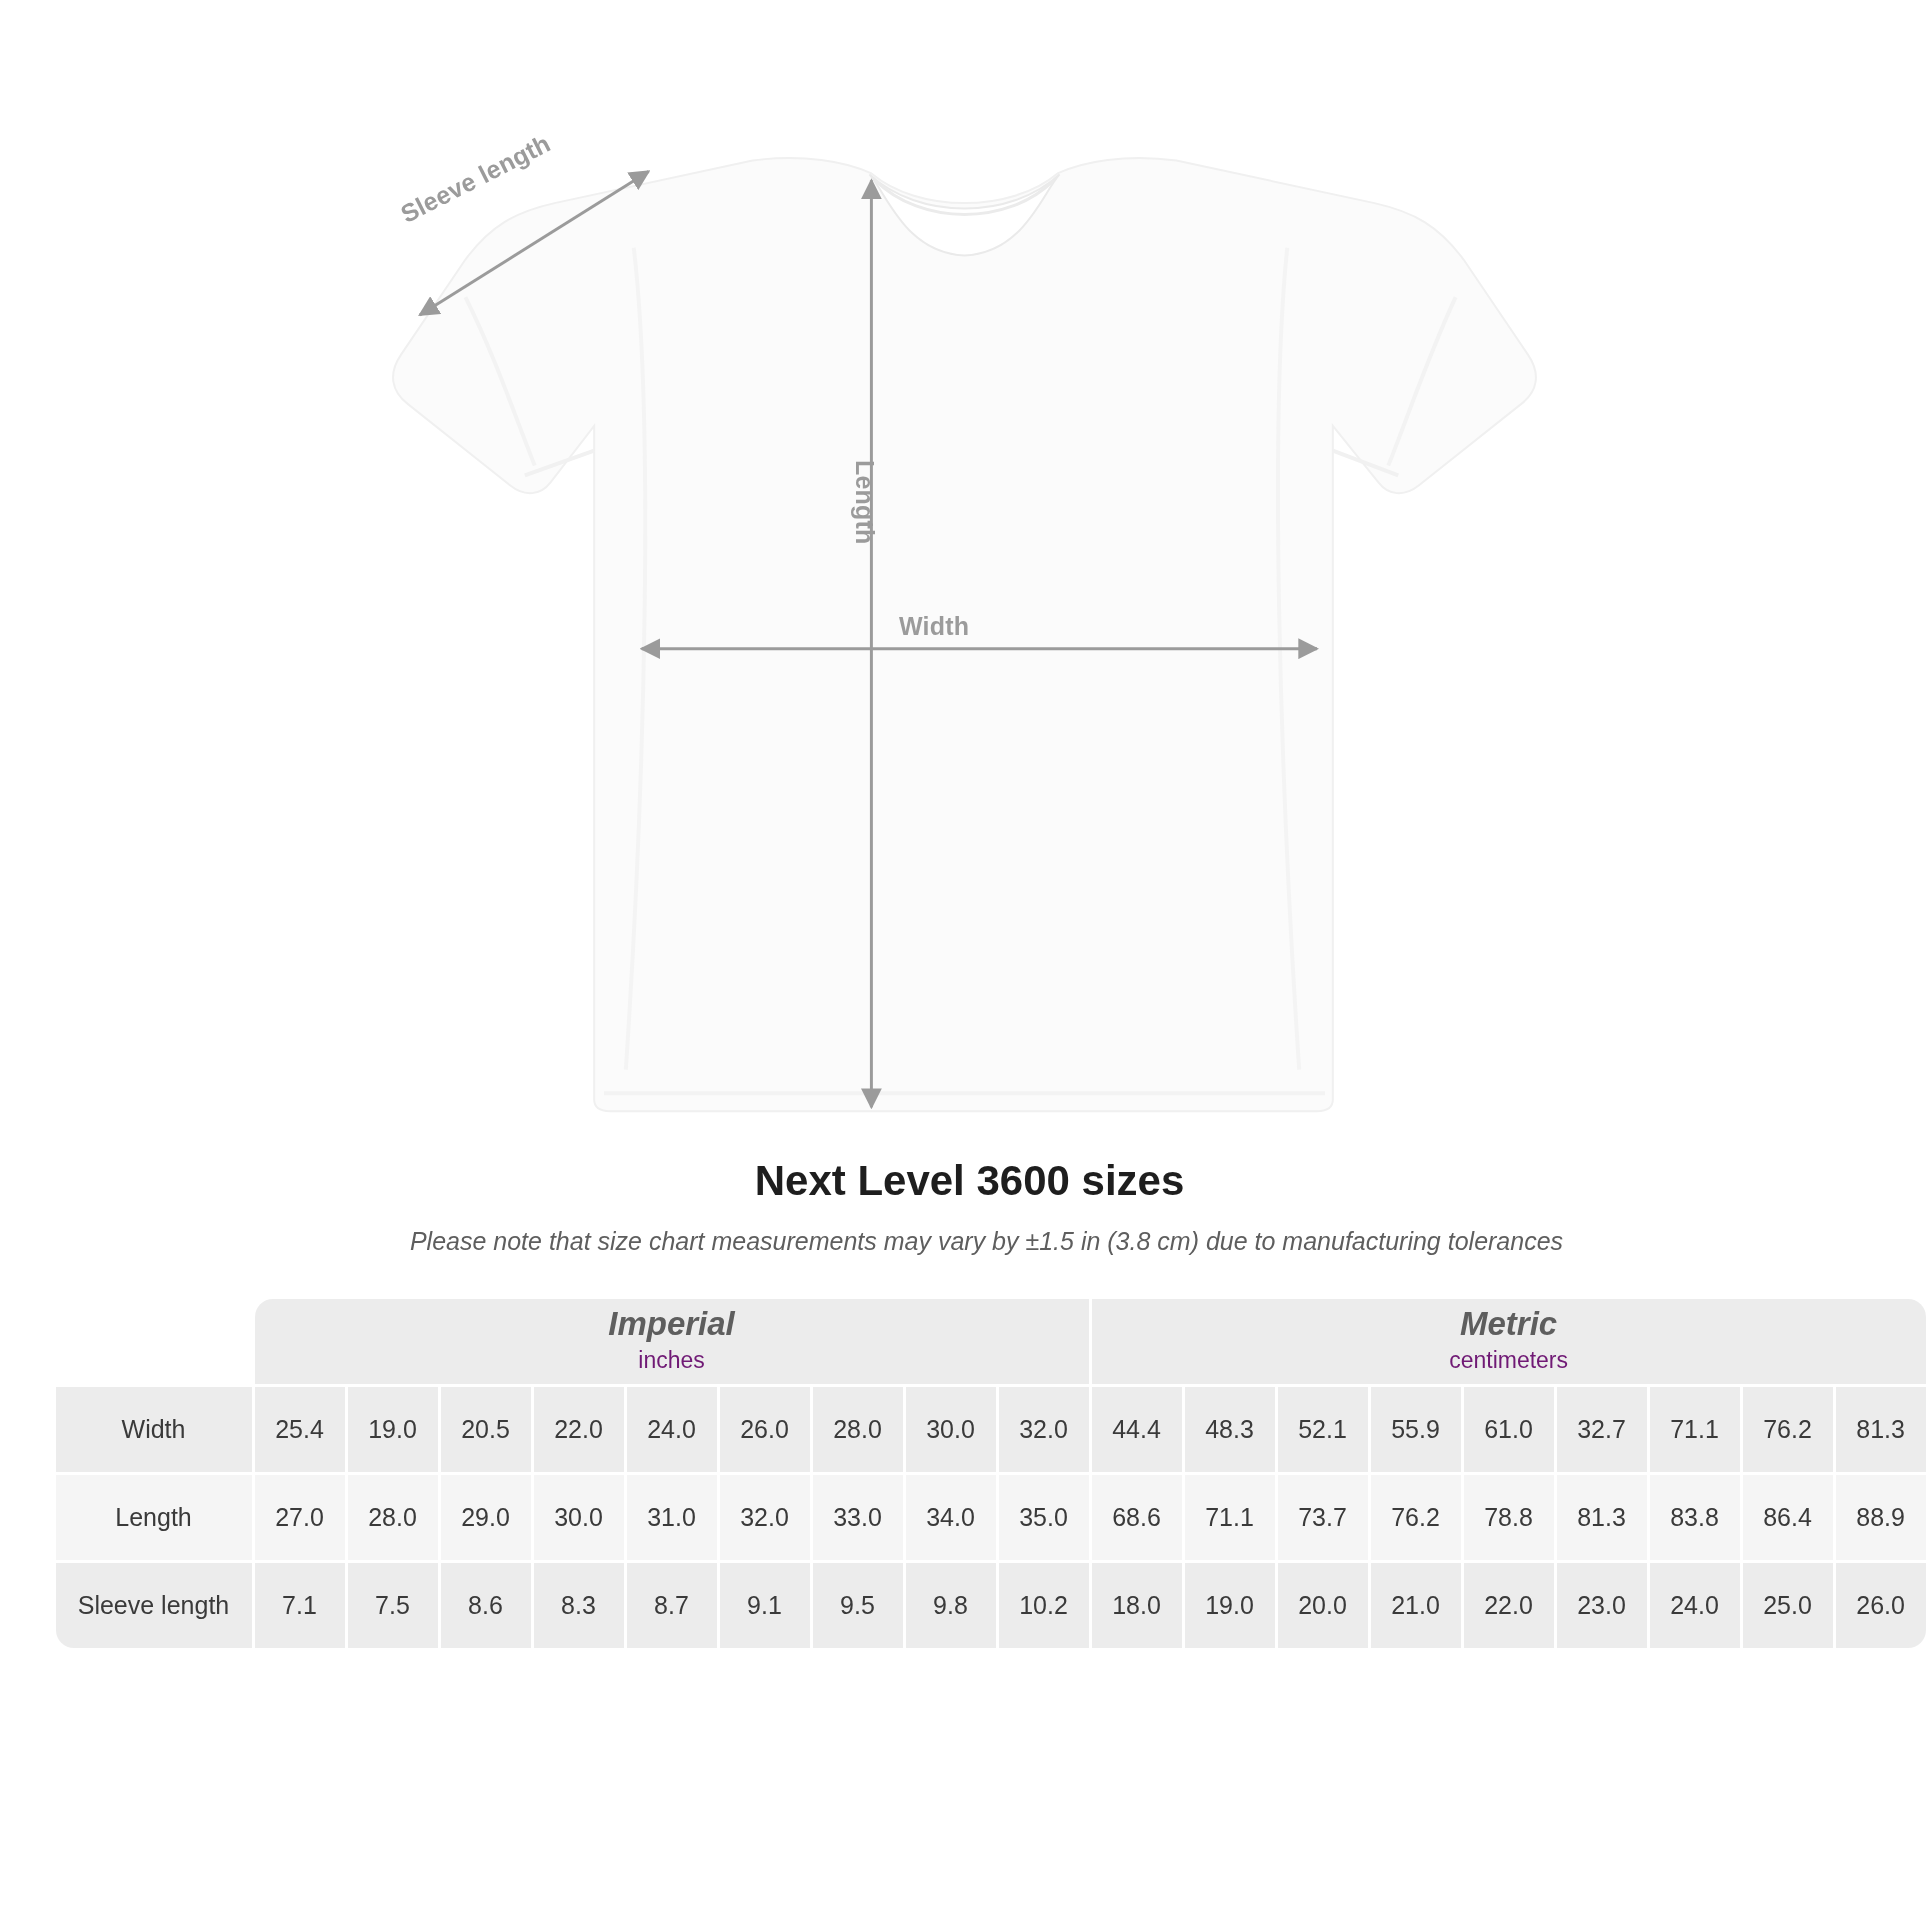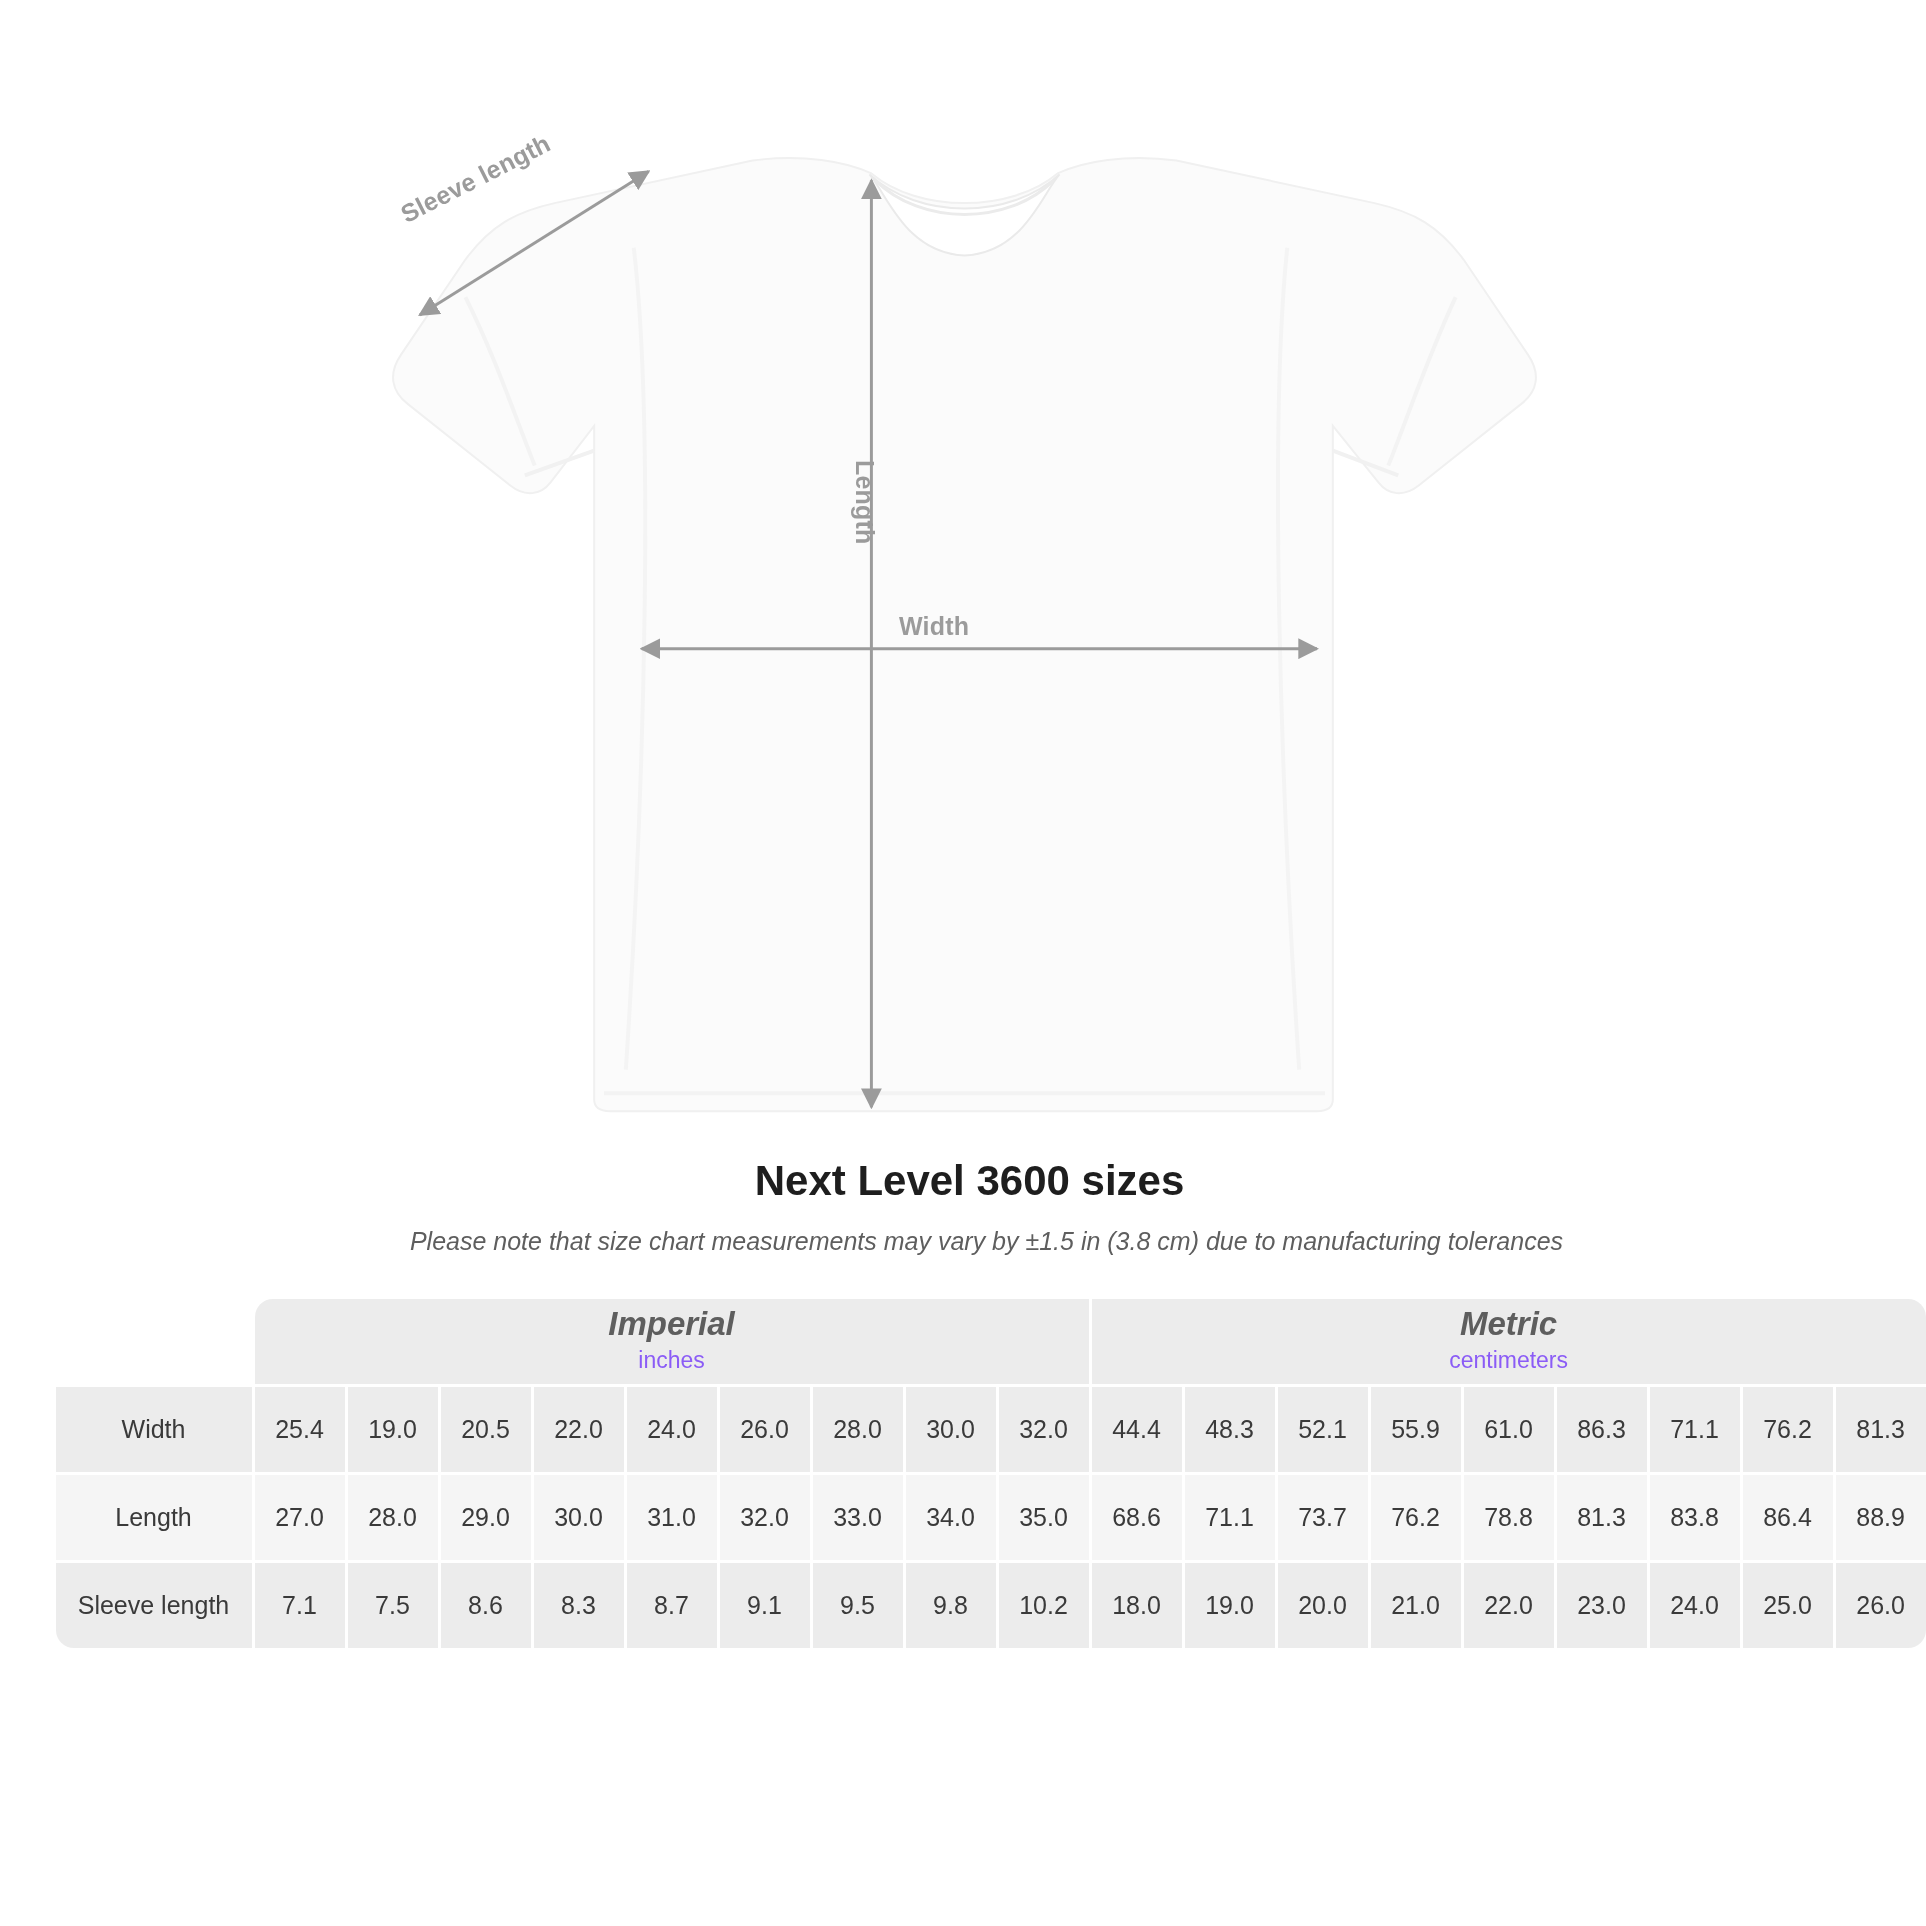--- a/index.html
+++ b/index.html
@@ -118,21 +118,21 @@
   }
   .unit-name {
     font-size: 33px;
     font-weight: bold;
     font-style: italic;
     color: #5e5e5e;
     line-height: 1.15;
   }
   .unit-sub {
     font-size: 23px;
-    color: #8b5cf6;
+    color: #701a75;
     line-height: 1.5;
   }
 
   .corner-cell {
     background: #ffffff !important;
   }
 
   .row-head {
     font-weight: bold;
     color: #3a3a3a;
@@ -270,21 +270,21 @@
             <td>24.0</td>
             <td>26.0</td>
             <td>28.0</td>
             <td>30.0</td>
             <td>32.0</td>
             <td>44.4</td>
             <td>48.3</td>
             <td>52.1</td>
             <td>55.9</td>
             <td>61.0</td>
-            <td>86.3</td>
+            <td>32.7</td>
             <td>71.1</td>
             <td>76.2</td>
             <td>81.3</td>
           </tr>
           <tr class="row-alt">
             <td class="row-head">Length</td>
             <td>27.0</td>
             <td>28.0</td>
             <td>29.0</td>
             <td>30.0</td>

